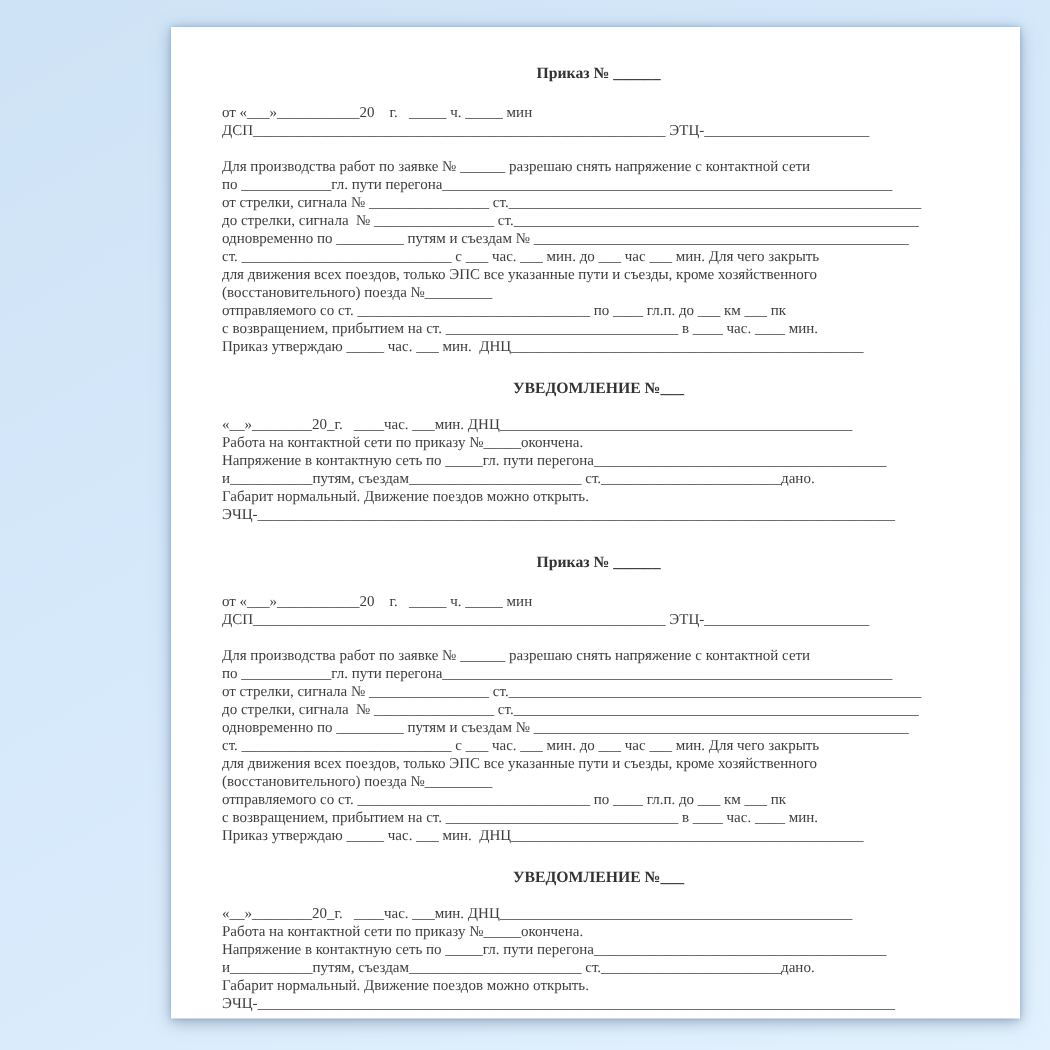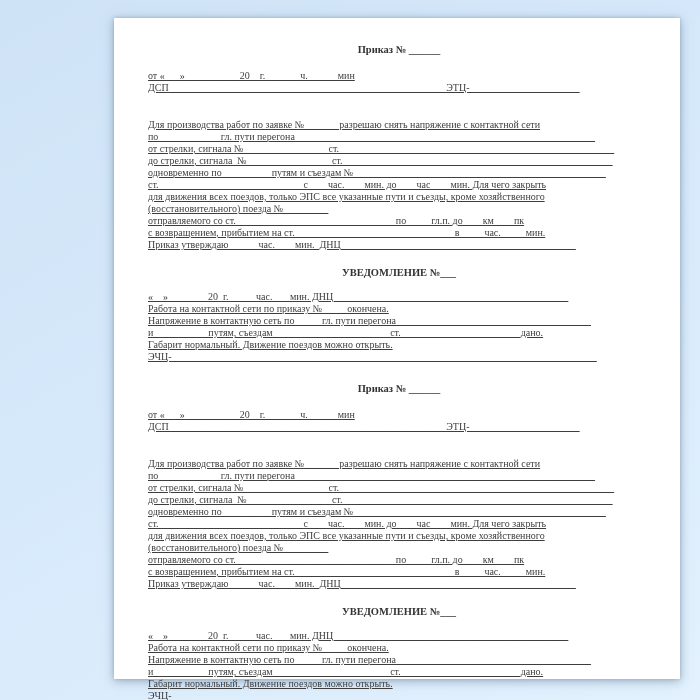--- a/index.html
+++ b/index.html
@@ -31,23 +31,22 @@
     height: 12px; line-height: 12px;
     margin: 0 0 14px 0;
     white-space: pre;
     overflow: hidden;
   }
   .form-title.notice { margin-top: 16px; margin-bottom: 12px; }
   .line {
     height: 12px; line-height: 12px;
     white-space: pre;
     overflow: hidden;
-    text-decoration: underline;
   }
-  .line.first-body { margin-top: 25px; }
+  .line.first-body { margin-top: 12px; }
   .form-block + .form-block { margin-top: 20px; }
 </style>
 </head>
 <body>
 
 <div class="background">
   <div class="paper">
 
     <section class="form-block">
       <div class="form-title">Приказ № ______</div>

